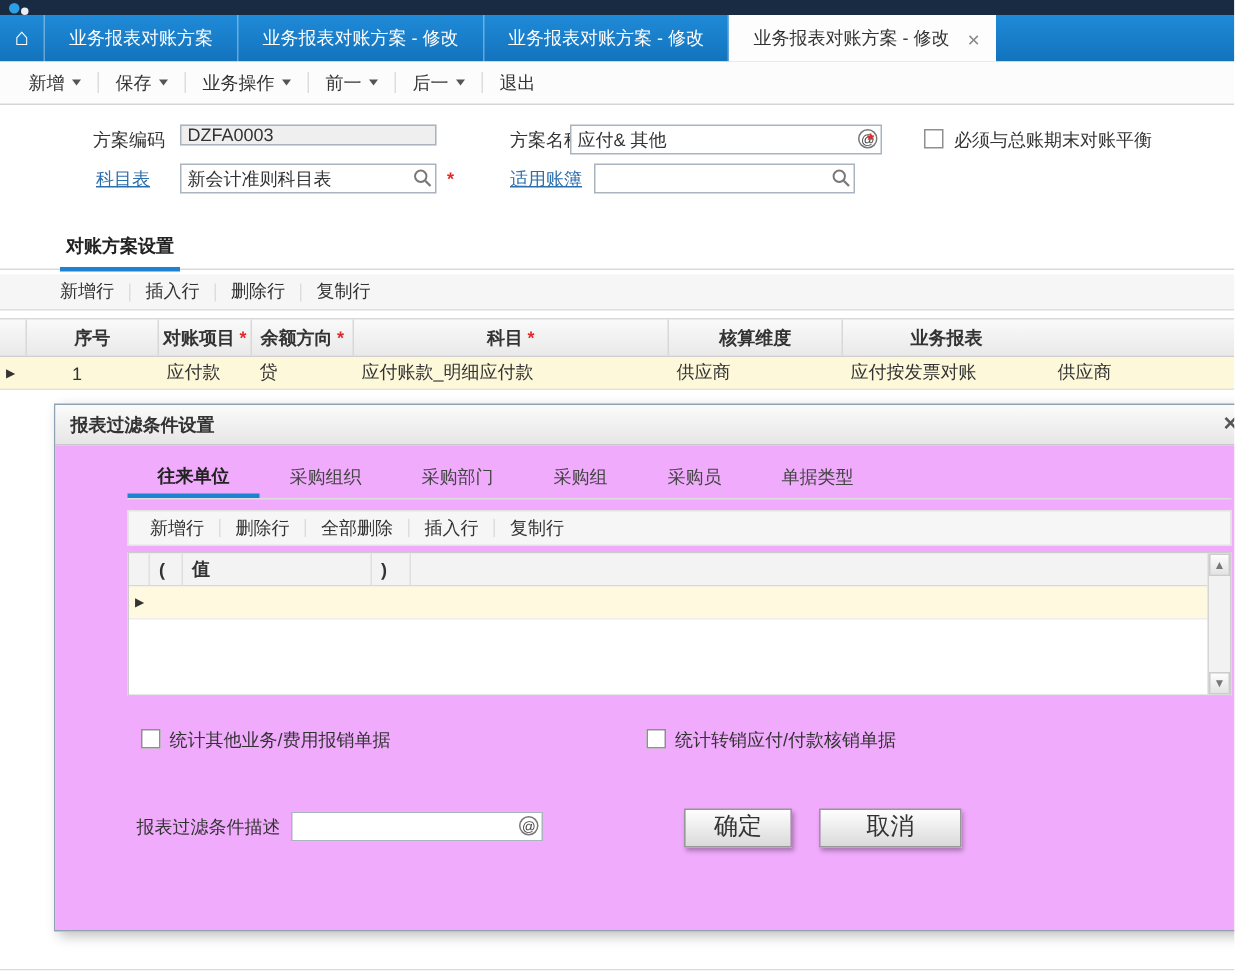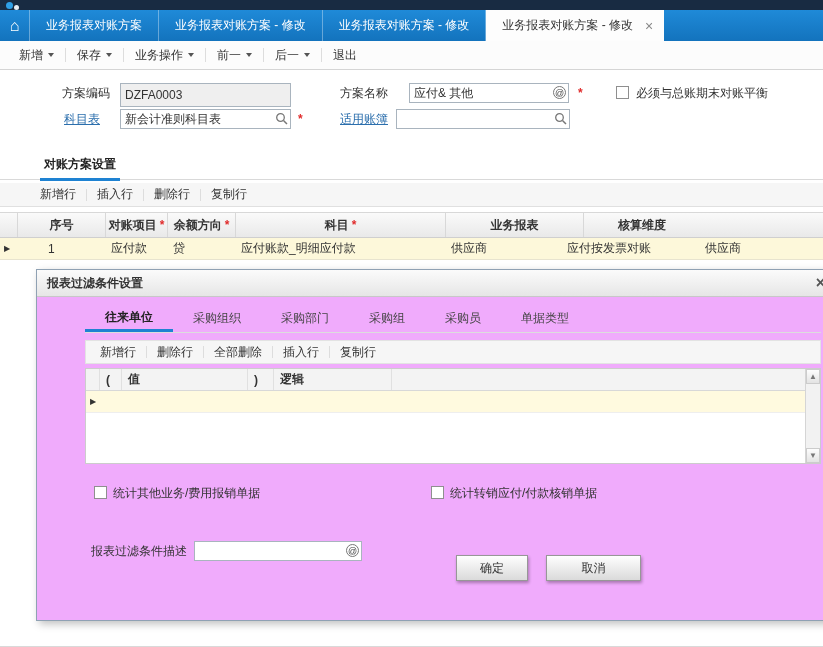--- a/index.html
+++ b/index.html
@@ -27,21 +27,21 @@
   
   .toolbar { position: absolute; top: 41px; left: 0; width: 100%; height: 29px; background: #fcfcfc; border-bottom: 1px solid #d5d5d5; display: flex; align-items: center; padding-left: 8px; }
   .tbtn { display: flex; align-items: center; gap: 5px; padding: 0 11px; height: 20px; color: #333; cursor: pointer; white-space: nowrap; }
   .caret { width: 0; height: 0; border-left: 3.5px solid transparent; border-right: 3.5px solid transparent; border-top: 4px solid #555; }
   .tsep { width: 1px; height: 14px; background: #ddd; }
 
   
   .content { position: absolute; top: 70px; left: 0; width: 100%; height: 577px; background: #fff; }
   .flabel { position: absolute; height: 14px; line-height: 14px; white-space: nowrap; }
   .bluelabel { color: #2c6fad; text-decoration: underline; cursor: pointer; }
-  .finput { position: absolute; height: 24px; border: 1px solid #a9b4be; font-family: inherit; font-size: 12px; padding: 0 4px; color: #333; background: #fff; }
+  .finput { position: absolute; height: 14px; border: 1px solid #a9b4be; font-family: inherit; font-size: 12px; padding: 0 4px; color: #333; background: #fff; }
   .finput.gray { background: #efefef; }
   .inputwrap { position: absolute; height: 20px; }
   .winput { width: 100%; height: 20px; border: 1px solid #a9b4be; font-family: inherit; font-size: 12px; padding: 0 20px 0 4px; color: #333; background: #fff; }
   .mlicon { position: absolute; right: 3px; top: 3px; width: 13px; height: 13px; border: 1px solid #777; border-radius: 50%; font-size: 9px; line-height: 12px; text-align: center; color: #444; background: #fff; cursor: pointer; }
   .magicon { position: absolute; right: 3px; top: 3px; width: 13px; height: 13px; cursor: pointer; }
   .star { position: absolute; color: #e02b2b; font-weight: bold; }
   .cbx { position: absolute; width: 13px; height: 13px; border: 1px solid #8f8f8f; background: #fff; cursor: pointer; }
 
   .sectitle { position: absolute; left: 40px; top: 86px; font-weight: bold; color: #222; padding: 0 4px 5px; border-bottom: 3px solid #1e82d2; z-index: 2; }
   .sechr { position: absolute; left: 0; top: 109px; width: 100%; height: 1px; background: #d9d9d9; }
@@ -67,21 +67,21 @@
   .dtab.active { color: #222; font-weight: bold; border-bottom: 3px solid #1e82d2; }
   .dtoolbar { position: absolute; left: 48px; right: 14px; top: 43px; height: 24px; background: #f6f6f6; border: 1px solid #e3e3e3; display: flex; align-items: center; padding-left: 4px; }
   .dgrid { position: absolute; left: 48px; right: 14px; top: 71px; height: 96px; border: 1px solid #ccc; display: flex; background: #fff; }
   .dgrid-main { flex: 1; display: flex; flex-direction: column; }
   .dghead { height: 22px; display: flex; background: #f3f3f3; border-bottom: 1px solid #d8d8d8; font-weight: bold; }
   .dgh { display: flex; align-items: center; padding-left: 6px; border-right: 1px solid #e0e0e0; height: 100%; white-space: nowrap; }
   .dgh:last-child { border-right: none; }
   .dgrow { height: 22px; background: #fffadf; border-bottom: 1px solid #eee; display: flex; align-items: center; }
   .dscroll { width: 15px; border-left: 1px solid #d5d5d5; background: #f2f2f2; display: flex; flex-direction: column; justify-content: space-between; }
   .sbtn { height: 15px; display: flex; align-items: center; justify-content: center; font-size: 8px; color: #777; background: linear-gradient(#fdfdfd, #e3e3e3); border: 1px solid #ccc; cursor: pointer; }
-  .dbtn { position: absolute; height: 26px; background: linear-gradient(#fefefe, #dadada); border: 1px solid #979797; box-shadow: 1px 2px 3px rgba(0,0,0,.3); text-align: center; line-height: 24px; color: #333; cursor: pointer; font-size: 12px; margin-top: 16px; }
+  .dbtn { position: absolute; height: 26px; background: linear-gradient(#fefefe, #dadada); border: 1px solid #979797; box-shadow: 1px 2px 3px rgba(0,0,0,.3); text-align: center; line-height: 24px; color: #333; cursor: pointer; font-size: 16px; }
 </style>
 </head>
 <body>
 
 <div class="page">
 
   <div class="topbar">
     <span class="dot d1"></span>
     <span class="dot d2"></span>
   </div>
@@ -134,21 +134,21 @@
     <div class="tbtn">
       <span>退出</span>
     </div>
   </div>
 
   <div class="content">
 
     <span class="flabel" style="left:62px;top:16px">方案编码</span>
     <input class="finput gray" style="left: 120px; top: 13px; width: 171px;" value="DZFA0003">
     <span class="flabel" style="left:340px;top:16px">方案名称</span>
-    <div class="inputwrap" style="left:409px;top:13px;width:160px">
+    <div class="inputwrap" style="left:380px;top:13px;width:208px">
       <input class="winput" value="应付&amp; 其他" style="">
       <span class="mlicon">@</span>
     </div>
     <span class="star" style="left:578px;top:16px">*</span>
     <span class="cbx" style="left:616px;top:16px"></span>
     <span class="flabel" style="left:636px;top:16px">必须与总账期末对账平衡</span>
 
     <span class="flabel bluelabel" style="left:64px;top:42px">科目表</span>
     <div class="inputwrap" style="left:120px;top:39px;width:171px">
       <input class="winput" value="新会计准则科目表" style="">
@@ -194,25 +194,25 @@
         <span class="hstar">*</span>
       </div>
       <div class="th" style="width:68px">
         <span>余额方向</span>
         <span class="hstar">*</span>
       </div>
       <div class="th" style="width:210px">
         <span>科目</span>
         <span class="hstar">*</span>
       </div>
+      <div class="th" style="width:116px">
+        <span>核算维度</span>
+      </div>
       <div class="th" style="width:138px">
         <span>业务报表</span>
-      </div>
-      <div class="th" style="width:116px">
-        <span>核算维度</span>
       </div>
     </div>
 
     <div class="trow">
       <div class="td" style="width:18px;padding-left:4px">
         <span class="marker">▶</span>
       </div>
       <div class="td" style="width:88px;padding-left:30px">1</div>
       <div class="td" style="width:62px">应付款</div>
       <div class="td" style="width:68px">贷</div>
@@ -251,21 +251,20 @@
         <span class="ritem">复制行</span>
       </div>
 
       <div class="dgrid">
         <div class="dgrid-main">
           <div class="dghead">
             <div class="dgh" style="width:14px;padding-left:0"></div>
             <div class="dgh" style="width:22px">(</div>
             <div class="dgh" style="width:126px">值</div>
             <div class="dgh" style="width:26px">)</div>
-            <div class="dgh" style="width:118px">逻辑</div>
             <div class="dgh" style="flex:1"></div>
           </div>
           <div class="dgrow">
             <span class="marker" style="padding-left:4px">▶</span>
           </div>
         </div>
         <div class="dscroll">
           <div class="sbtn">▲</div>
           <div class="sbtn">▼</div>
         </div>

